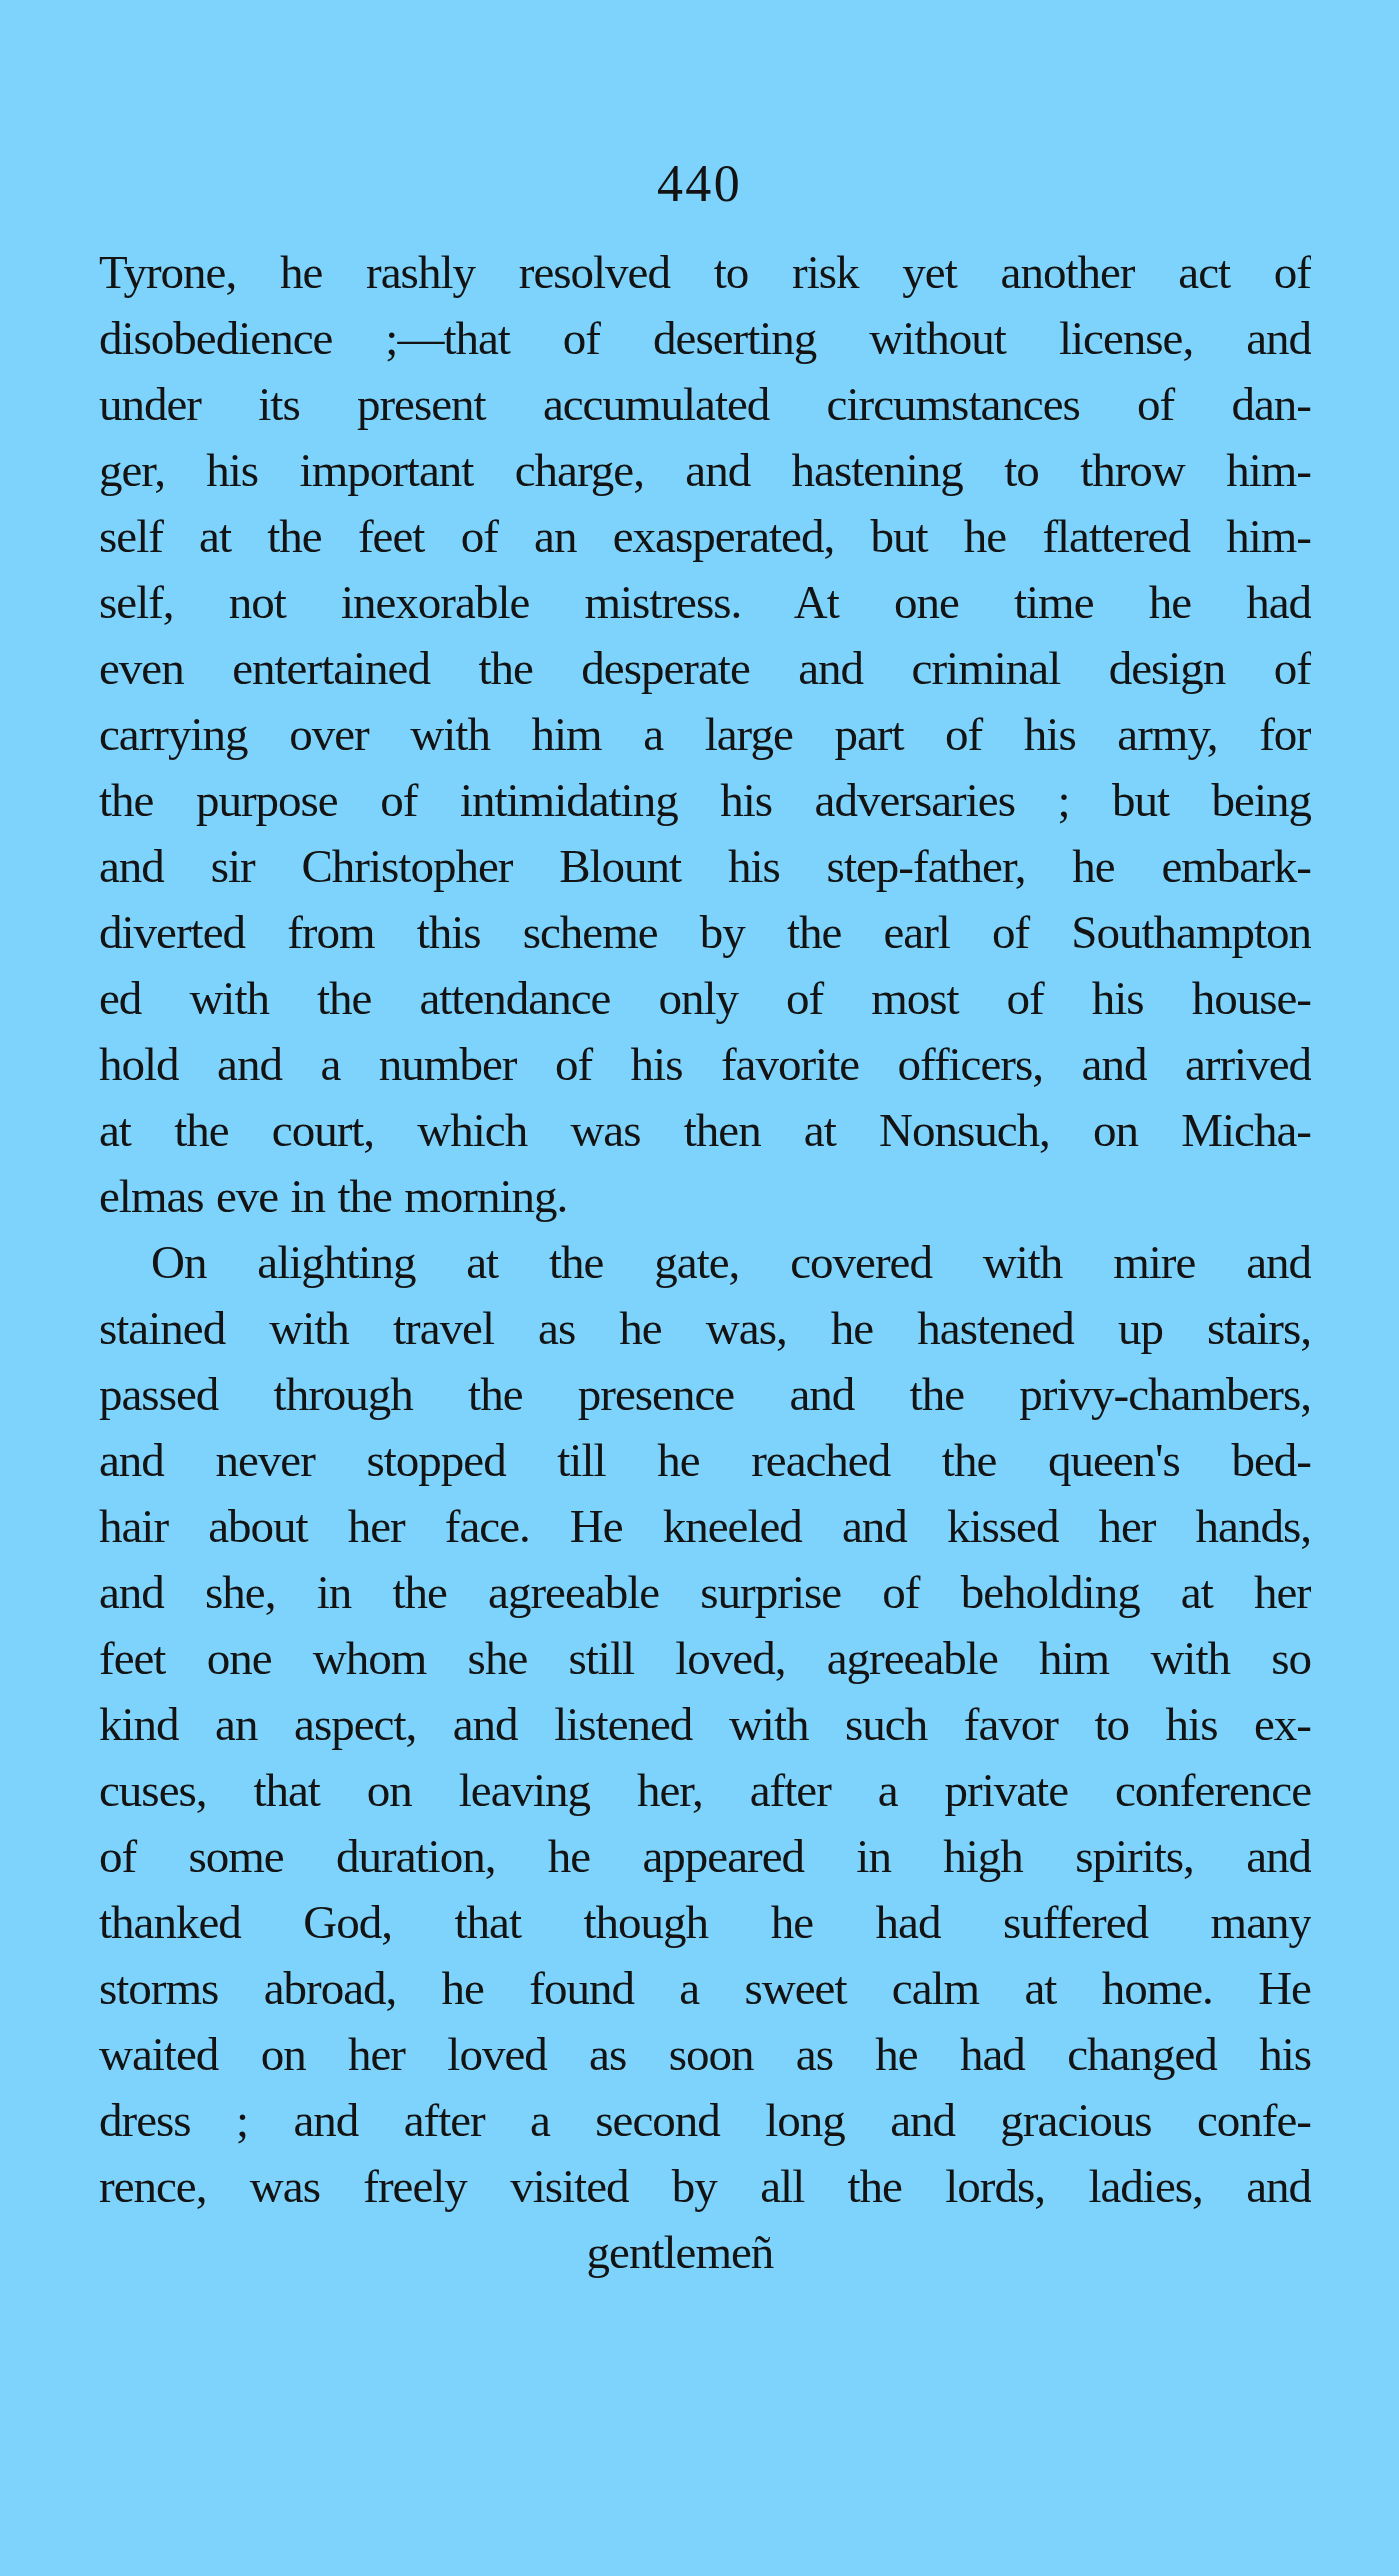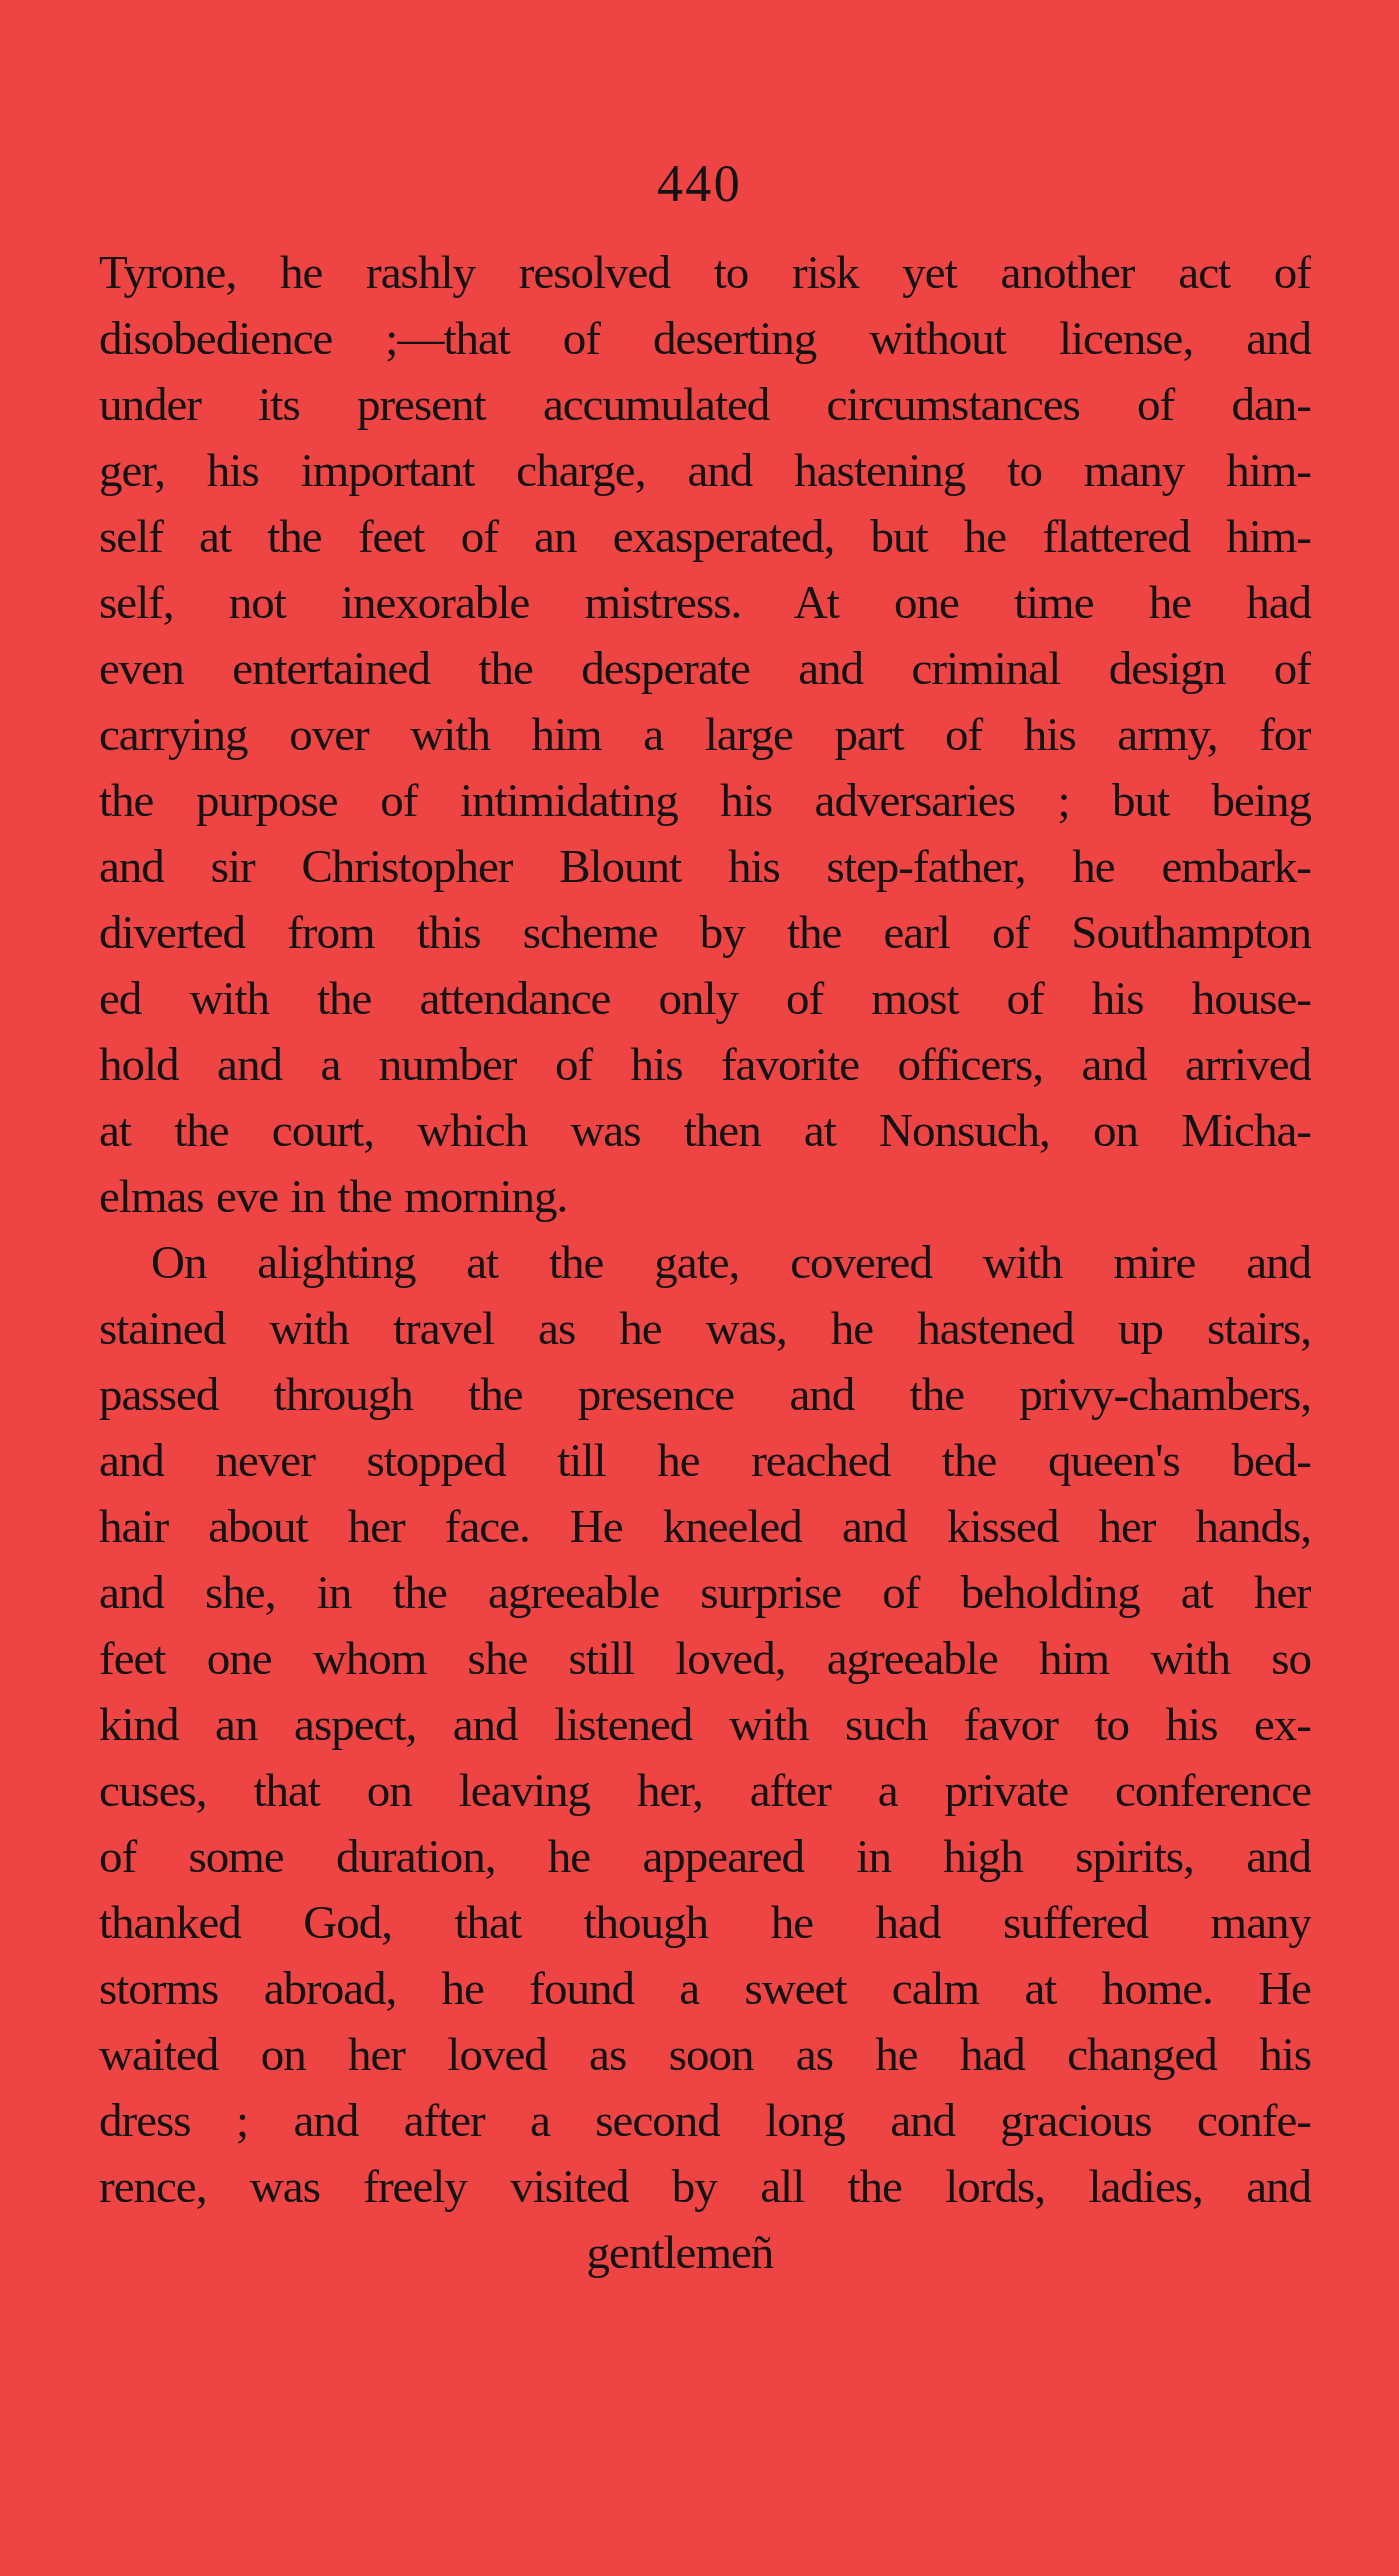--- a/index.html
+++ b/index.html
@@ -5,21 +5,21 @@
   html, body {
     margin: 0;
     padding: 0;
     background: #e8e8e8;
   }
   .page {
     position: relative;
     width: 1399px;
     height: 2576px;
     margin: 0 auto;
-    background: #ef4444;
+    background: #7dd3fc;
     color: #131313;
     font-family: "Liberation Serif", "DejaVu Serif", serif;
     overflow: hidden;
   }
   .page-number {
     position: absolute;
     top: 158px;
     left: 0;
     width: 100%;
     text-align: center;
@@ -64,21 +64,21 @@
 <div class="page">
 
   <div class="page-number">440</div>
 
   <div class="text-block">
 
     <div>
       <div class="line">Tyrone, he rashly resolved to risk yet another act of</div>
       <div class="line">disobedience ;—that of deserting without license, and</div>
       <div class="line">under its present accumulated circumstances of dan-</div>
-      <div class="line">ger, his important charge, and hastening to many him-</div>
+      <div class="line">ger, his important charge, and hastening to throw him-</div>
       <div class="line">self at the feet of an exasperated, but he flattered him-</div>
       <div class="line">self, not inexorable mistress.  At one time he had</div>
       <div class="line">even entertained the desperate and criminal design of</div>
       <div class="line">carrying over with him a large part of his army, for</div>
       <div class="line">the purpose of intimidating his adversaries ; but being</div>
       <div class="line">and sir Christopher Blount his step-father, he embark-</div>
       <div class="line">diverted from this scheme by the earl of Southampton</div>
       <div class="line">ed with the attendance only of most of his house-</div>
       <div class="line">hold and a number of his favorite officers, and arrived</div>
       <div class="line">at the court, which was then at Nonsuch, on Micha-</div>

